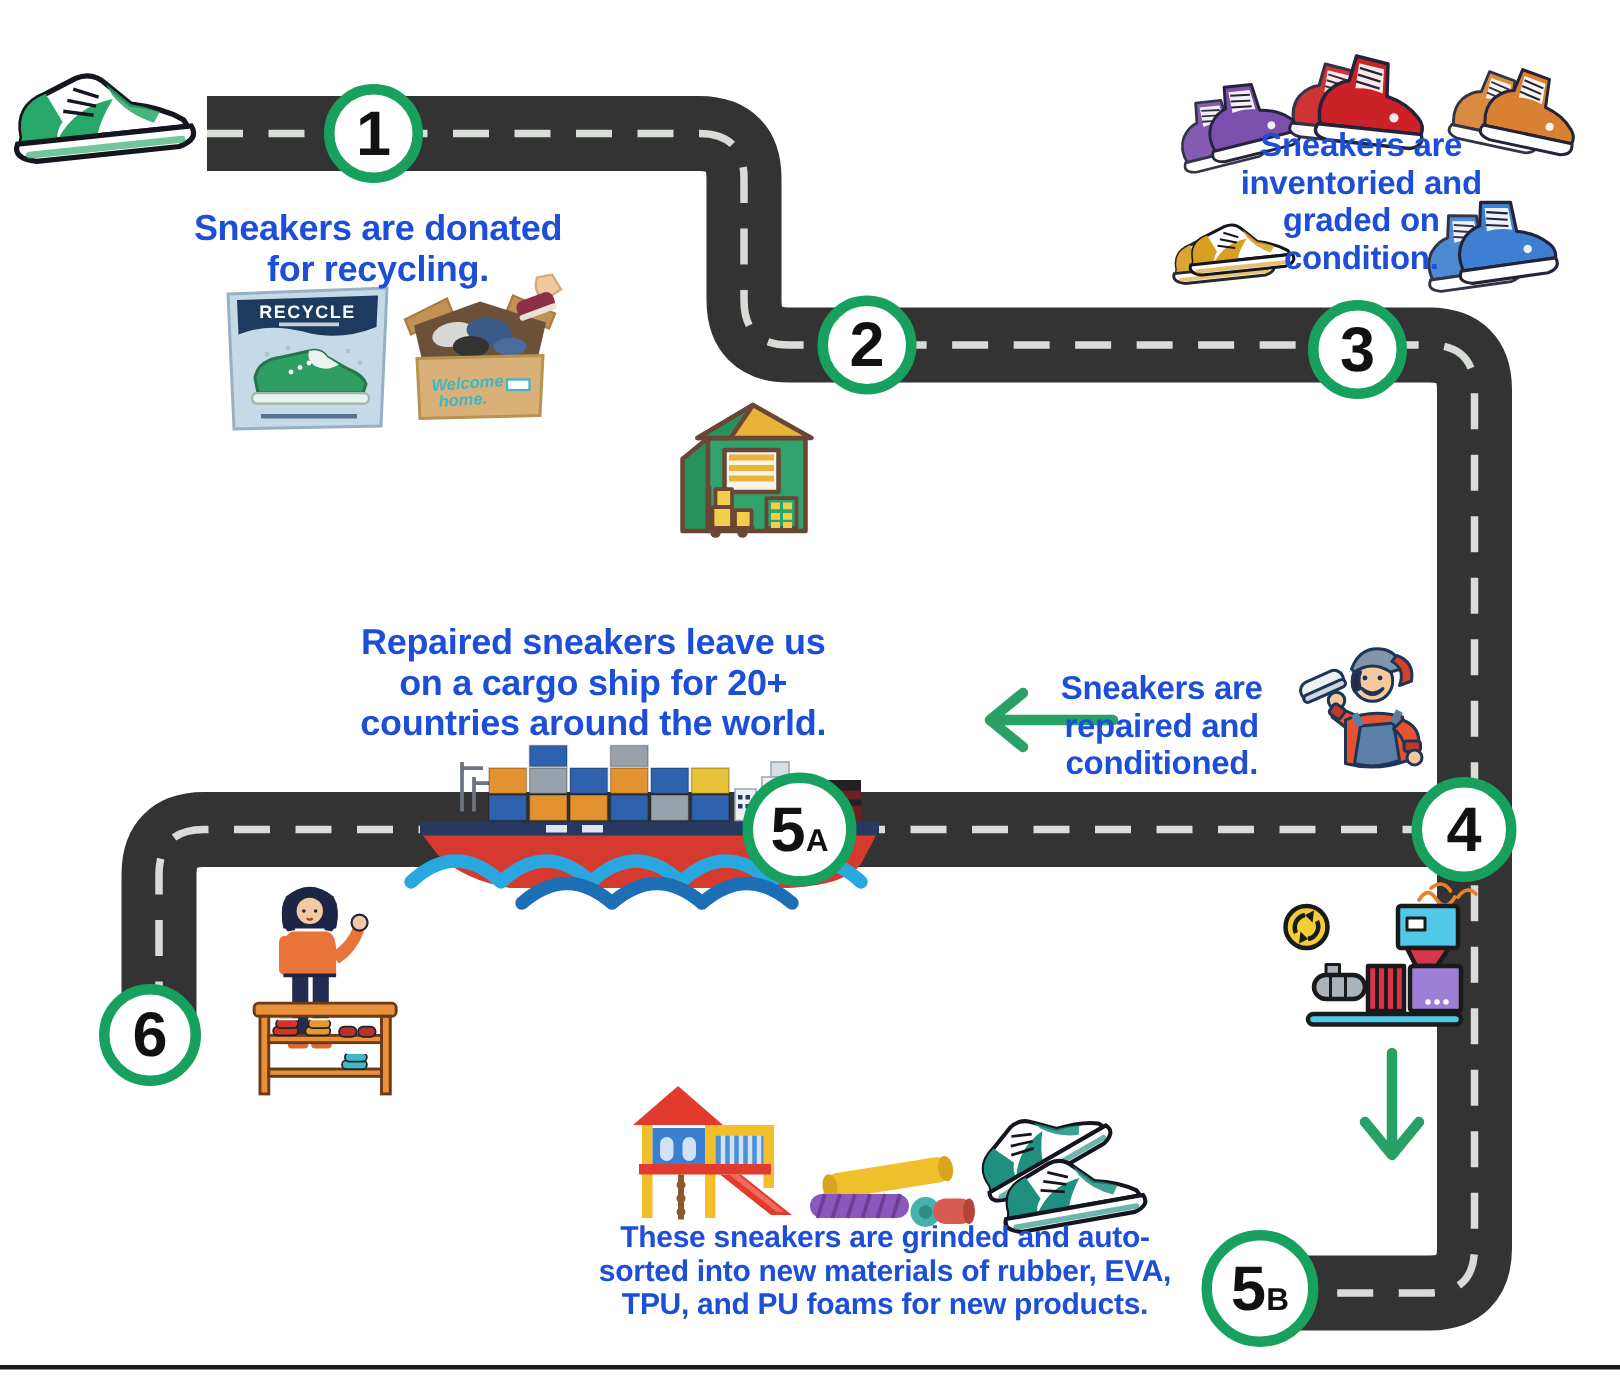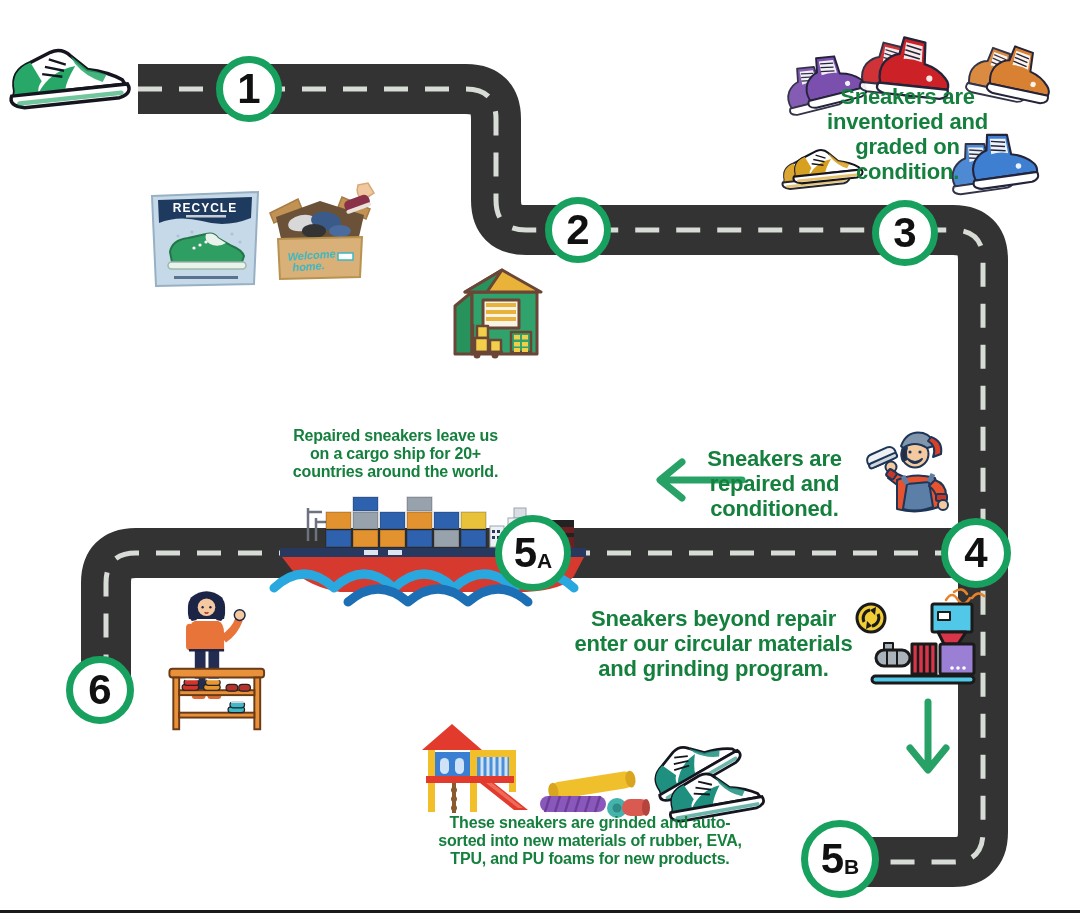--- a/index.html
+++ b/index.html
@@ -3,21 +3,21 @@
 <meta charset="utf-8">
 <style>
   html,body{margin:0;padding:0;background:#ffffff;}
   .canvas{
     position:relative;width:1080px;height:919px;background:#ffffff;overflow:hidden;
     font-family:"Liberation Sans", sans-serif;
   }
   .road-layer{position:absolute;left:0;top:0;z-index:1;}
   .ill{position:absolute;z-index:2;overflow:visible;}
   .caption{
-    position:absolute;z-index:3;color:#15803d;font-weight:700;text-align:center;
+    position:absolute;z-index:3;color:#1d4ed8;font-weight:700;text-align:center;
     white-space:pre-line;line-height:1.13;letter-spacing:-0.2px;
   }
   .badge{
     position:absolute;z-index:4;background:#ffffff;border:7px solid #17a05e;border-radius:50%;
     display:flex;align-items:center;justify-content:center;color:#111111;box-sizing:border-box;
   }
   .badge .num{font-size:42px;font-weight:700;line-height:1;}
   .badge .sub{font-size:21px;font-weight:700;line-height:1;margin-top:14px;}
   .bottom-rule{position:absolute;left:0;top:910px;width:1080px;height:3px;background:#1a1a1a;z-index:1;}
 </style>
@@ -328,34 +328,33 @@
       <rect x="59" y="102" width="17" height="6" rx="3" fill="#e8962f"></rect>
         <rect x="61" y="97" width="15" height="6" rx="3" fill="#e8962f"></rect>
       <rect x="82" y="102" width="12" height="7" rx="3.5" fill="#b5332c"></rect>
         <rect x="95" y="102" width="12" height="7" rx="3.5" fill="#b5332c"></rect>
       <rect x="84" y="125" width="17" height="6" rx="3" fill="#3fb8c9"></rect>
         <rect x="86" y="120" width="15" height="6" rx="3" fill="#3fb8c9"></rect>
     </g>
     <path d="M40,97 H54 M62,97 H76 M87,120 H101" stroke="#ffffff" stroke-width="1.5"></path>
   </svg>
 
+  <div class="caption" style="left:102px;top:139px;width:300px;font-size:24px">Sneakers are donated
+for recycling.</div>
   <div class="caption" style="left:800px;top:85px;width:215px;font-size:22px">Sneakers are
 inventoried and
 graded on
 condition.</div>
   <div class="caption" style="left:682px;top:447px;width:185px;font-size:22px">Sneakers are
 repaired and
 conditioned.</div>
-  <div class="caption" style="left:218px;top:427px;width:355px;font-size:16px">Repaired sneakers leave us
+  <div class="caption" style="left:218px;top:415px;width:355px;font-size:24px">Repaired sneakers leave us
 on a cargo ship for 20+
 countries around the world.</div>
-  <div class="caption" style="left:556px;top:607px;width:315px;font-size:22px">Sneakers beyond repair
-enter our circular materials
-and grinding program.</div>
-  <div class="caption" style="left:330px;top:814px;width:520px;font-size:16px">These sneakers are grinded and auto-
+  <div class="caption" style="left:330px;top:814px;width:520px;font-size:20px">These sneakers are grinded and auto-
 sorted into new materials of rubber, EVA,
 TPU, and PU foams for new products.</div>
 
   <div class="badge" style="left:216px;top:56px;width:66px;height:66px">
     <span class="num">1</span>
       <span class="sub"></span>
   </div>
   <div class="badge" style="left:545px;top:197px;width:66px;height:66px">
     <span class="num">2</span>
       <span class="sub"></span>

